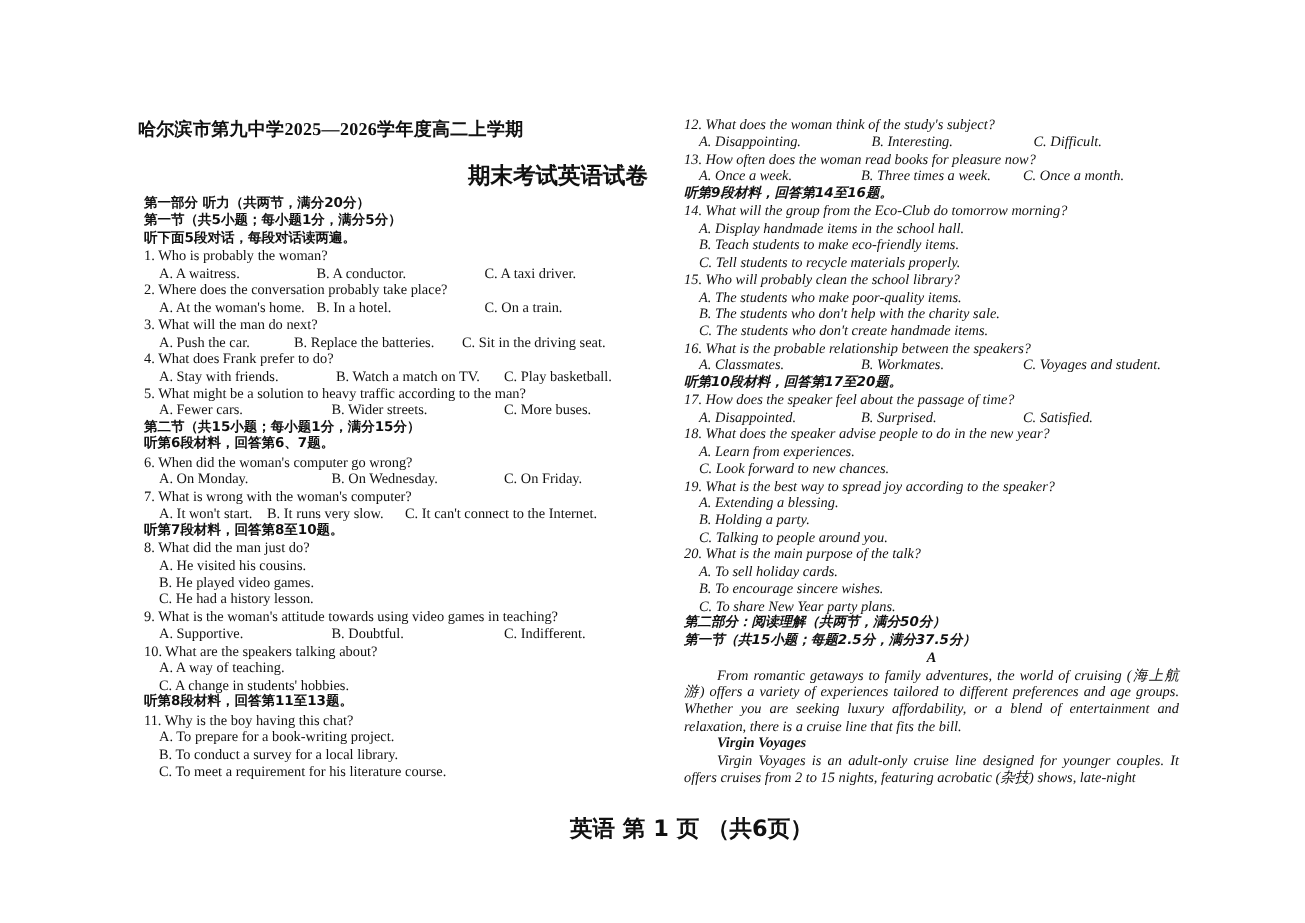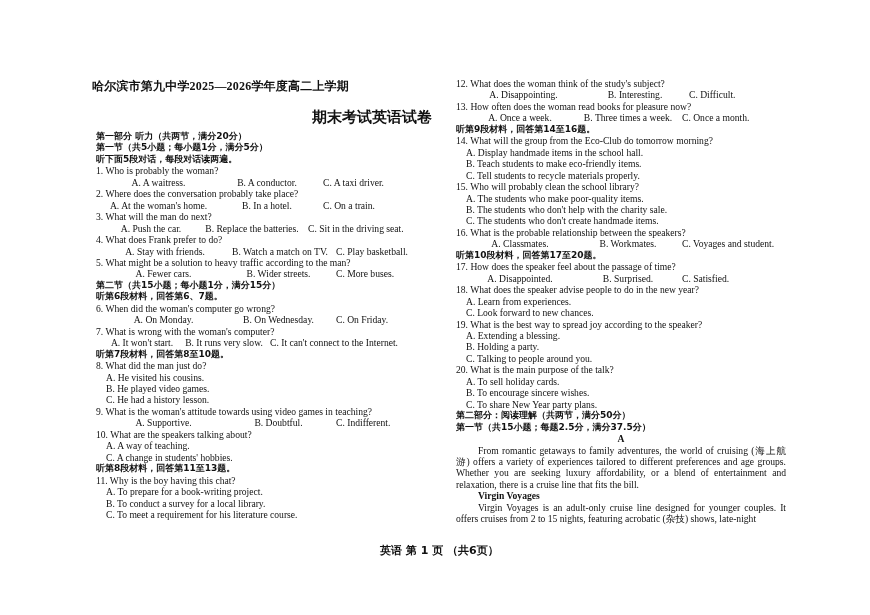--- a/index.html
+++ b/index.html
@@ -3,31 +3,31 @@
 <meta charset="utf-8">
 <style>
   html, body { margin: 0; padding: 0; }
   body {
     width: 870px; height: 615px; background: #ffffff; position: relative; overflow: hidden;
     font-family: "Liberation Serif", "DejaVu Serif", serif; color: #111;
   }
   .title1 { position: absolute; left: 92px; top: 78px; width: 340px; font-weight: bold; font-size: 12px; letter-spacing: 0.2px; white-space: nowrap; }
   .title2 { position: absolute; left: 92px; top: 108px; width: 340px; text-align: right; font-weight: bold; font-size: 15px; }
   .left-body { position: absolute; left: 96px; top: 131px; width: 335px; font-size: 9.6px; line-height: 11.45px; }
-  .right-body { position: absolute; left: 456px; top: 78px; width: 330px; font-size: 9.6px; line-height: 11.45px; }
+  .right-body { position: absolute; left: 456px; top: 78px; width: 330px; font-size: 9.6px; line-height: 11.45px; font-style: italic; }
   .sec { font-weight: bold; font-family: "DejaVu Sans", sans-serif; font-size: 9px; }
   .q { white-space: nowrap; }
-  .opts { display: flex; padding-left: 10px; white-space: nowrap; text-align: center; }
+  .opts { display: flex; padding-left: 10px; white-space: nowrap; }
   .opts span { display: inline-block; }
   .o3a { width: 100px; }
   .opt { padding-left: 10px; white-space: nowrap; }
   .center { text-align: center; font-weight: bold; }
   .para { text-indent: 22px; text-align: justify; }
   .sub { padding-left: 22px; font-weight: bold; }
-  .footer { position: absolute; left: 380px; top: 543px; font-size: 11px; font-family: "DejaVu Sans", sans-serif; font-weight: bold; }
+  .footer { position: absolute; left: 380px; top: 543px; font-size: 15px; font-family: "DejaVu Sans", sans-serif; font-weight: bold; }
 </style>
 </head>
 <body>
 
 <div class="title1">哈尔滨市第九中学2025—2026学年度高二上学期</div>
 <div class="title2">期末考试英语试卷</div>
 
 <div class="left-body">
   <div class="sec">第一部分 听力（共两节，满分20分）</div>
   <div class="sec">第一节（共5小题；每小题1分，满分5分）</div>

